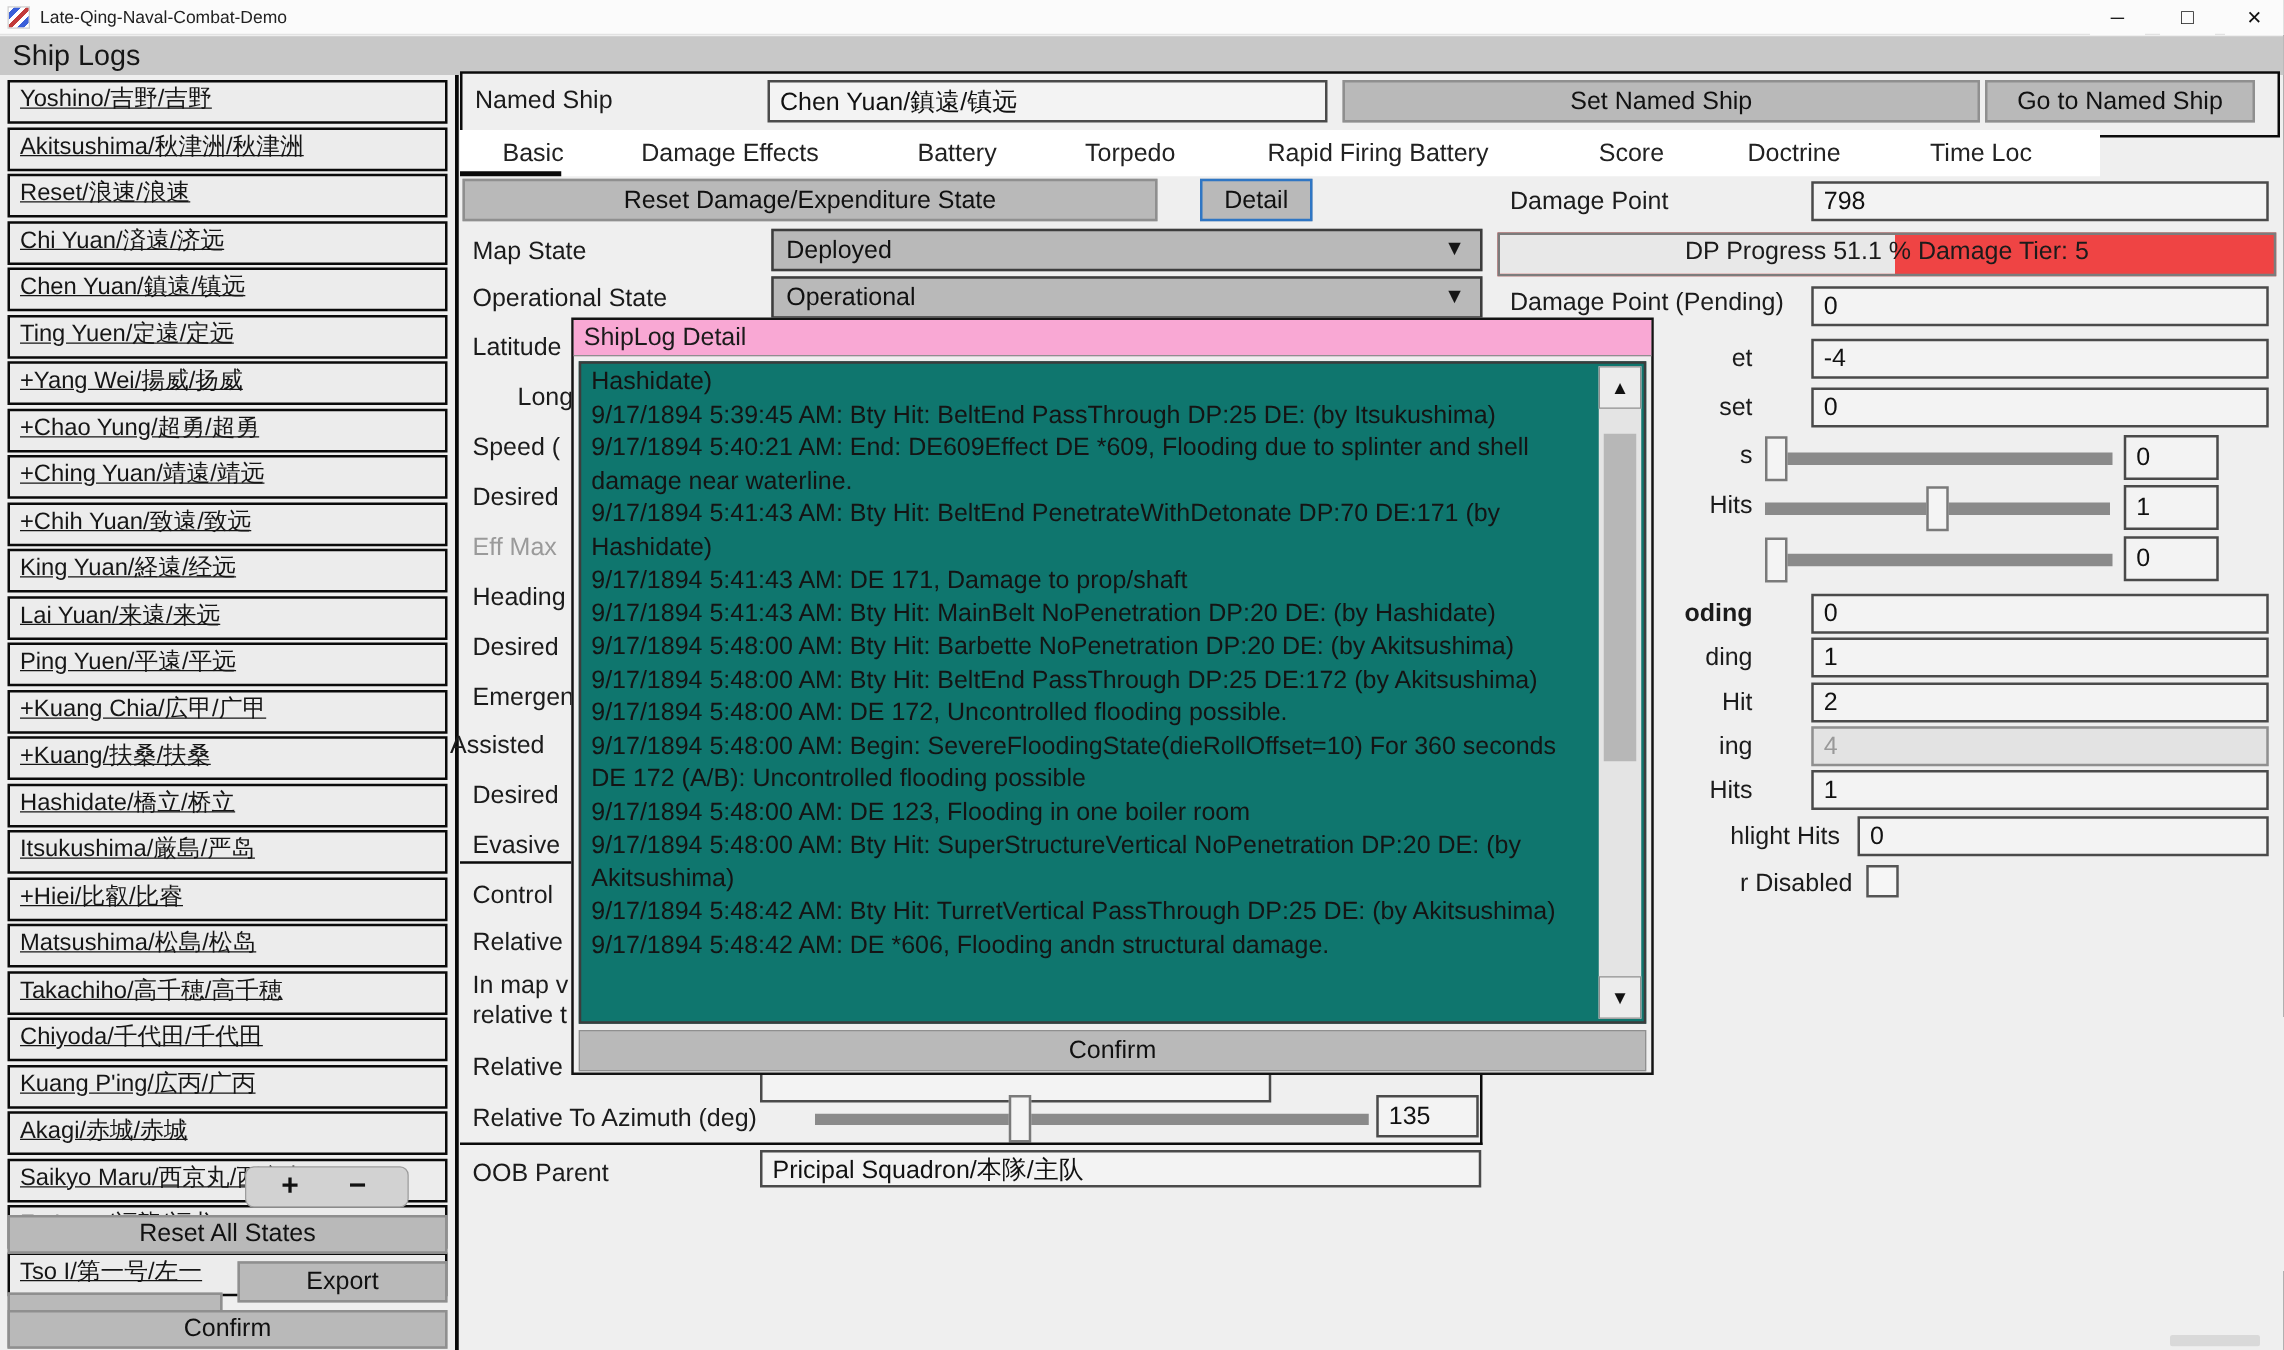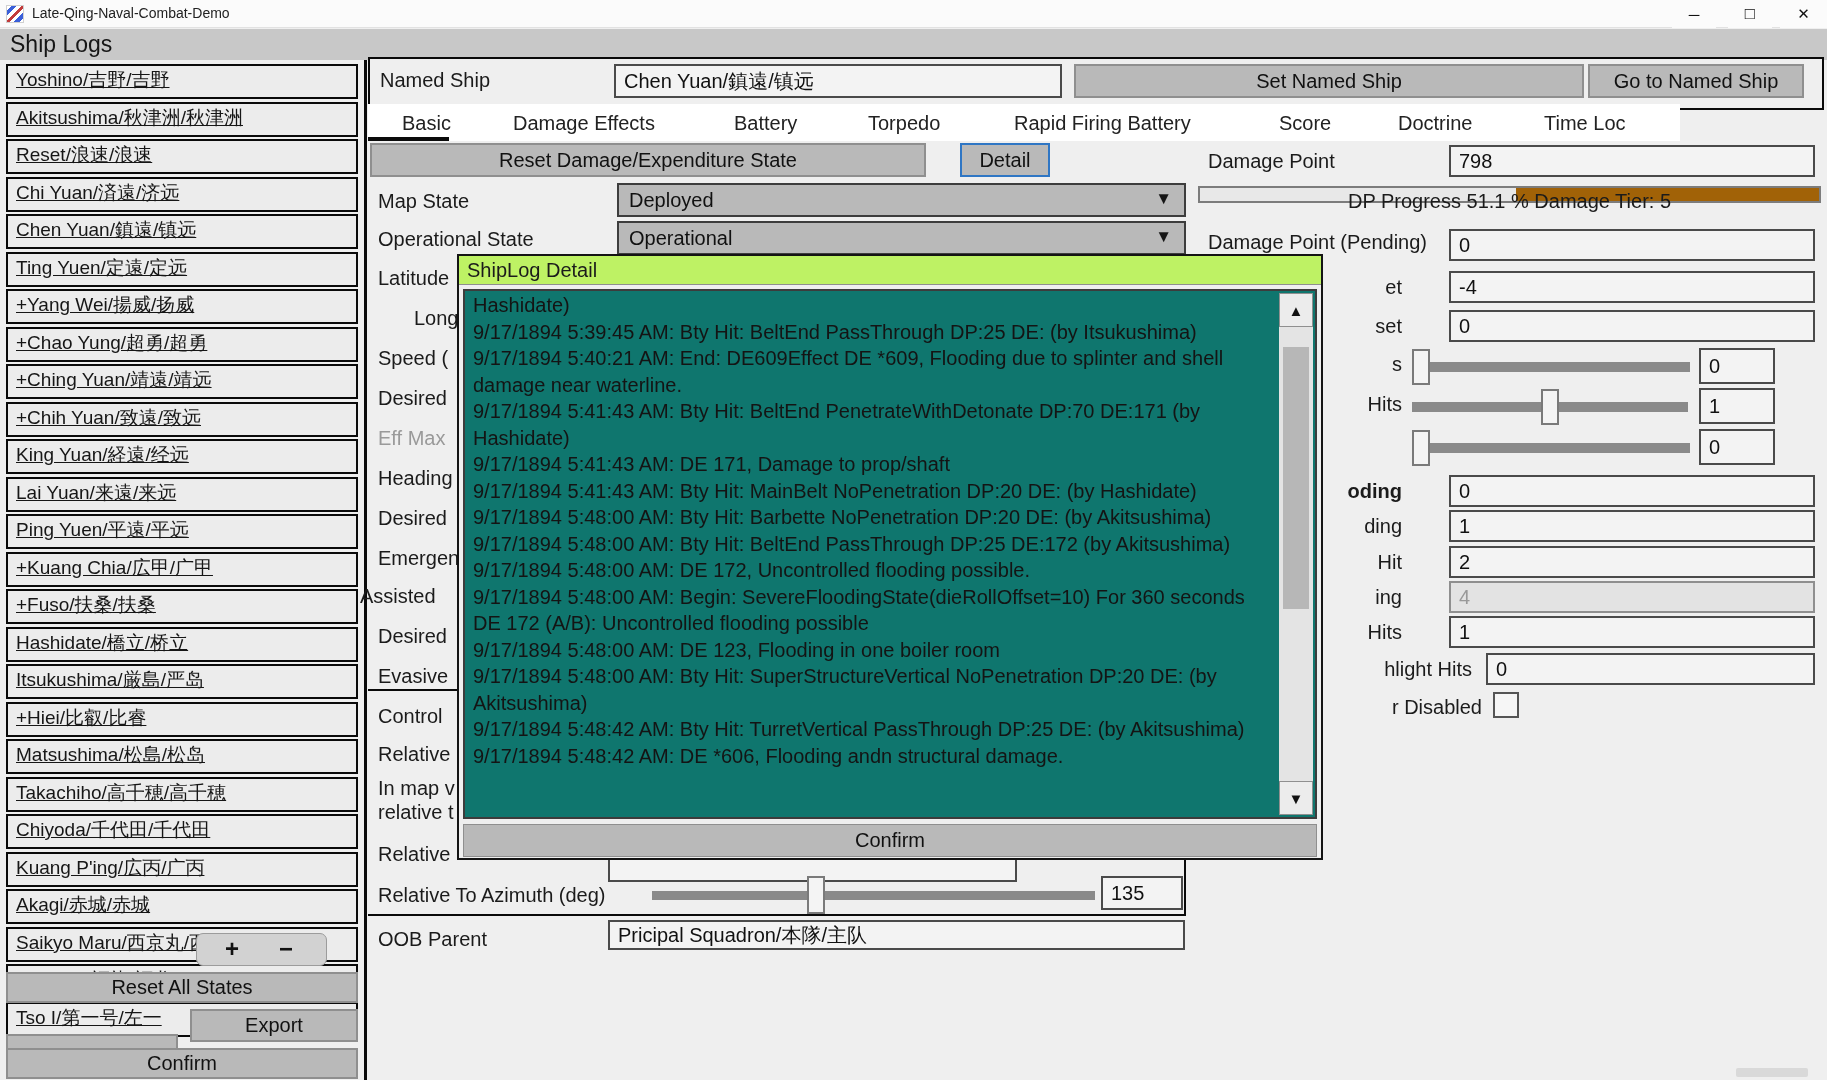--- a/index.html
+++ b/index.html
@@ -52,21 +52,21 @@
     <div class="ship">Chen Yuan/鎮遠/镇远</div>
     <div class="ship">Ting Yuen/定遠/定远</div>
     <div class="ship">+Yang Wei/揚威/扬威</div>
     <div class="ship">+Chao Yung/超勇/超勇</div>
     <div class="ship">+Ching Yuan/靖遠/靖远</div>
     <div class="ship">+Chih Yuan/致遠/致远</div>
     <div class="ship">King Yuan/経遠/经远</div>
     <div class="ship">Lai Yuan/来遠/来远</div>
     <div class="ship">Ping Yuen/平遠/平远</div>
     <div class="ship">+Kuang Chia/広甲/广甲</div>
-    <div class="ship">+Fuso/扶桑/扶桑</div>
+    <div class="ship">+Kuang/扶桑/扶桑</div>
     <div class="ship">Hashidate/橋立/桥立</div>
     <div class="ship">Itsukushima/厳島/严岛</div>
     <div class="ship">+Hiei/比叡/比睿</div>
     <div class="ship">Matsushima/松島/松岛</div>
     <div class="ship">Takachiho/高千穂/高千穂</div>
     <div class="ship">Chiyoda/千代田/千代田</div>
     <div class="ship">Kuang P'ing/広丙/广丙</div>
     <div class="ship">Akagi/赤城/赤城</div>
     <div class="ship">Saikyo Maru/西京丸/西京丸</div>
     <div class="ship">Fu Lung/福龍/福龙</div>
@@ -108,21 +108,21 @@
   <div class="abs btn" style="left:960px;top:143px;width:90px;height:34px;border:2px solid #2f76c4;">Detail</div>
   <div class="abs lbl" style="left:1208px;top:150px;">Damage Point</div>
   <div class="abs inp" style="left:1449px;top:145px;width:366px;height:32px;">798</div>
 
   <div class="abs lbl" style="left:378px;top:190px;">Map State</div>
   <div class="abs dd" style="left:617px;top:183px;width:569px;height:34px;">
     <span>Deployed</span>
     <span class="arrow">▼</span>
   </div>
 
-  <div class="abs" style="left:1198px;top:186px;width:623px;height:17px;border:2px solid #7c7c7c;background:#a16207;">
+  <div class="abs" style="left:1198px;top:186px;width:623px;height:35px;border:2px solid #7c7c7c;background:#ef4444;">
     <div class="abs" style="left:0;top:0;width:51.1%;height:100%;background:#e8e8e8;"></div>
     <div class="abs lbl" style="left:0;top:2px;width:100%;text-align:center;">DP Progress 51.1 % Damage Tier: 5</div>
   </div>
 
   <div class="abs lbl" style="left:378px;top:228px;">Operational State</div>
   <div class="abs dd" style="left:617px;top:221px;width:569px;height:34px;">
     <span>Operational</span>
     <span class="arrow">▼</span>
   </div>
   <div class="abs lbl" style="left:1208px;top:231px;">Damage Point (Pending)</div>
@@ -196,21 +196,21 @@
 
   <div class="abs" style="left:368px;top:914px;width:818px;height:2px;background:#0a0a0a;"></div>
   <div class="abs" style="left:1184px;top:860px;width:2px;height:56px;background:#0a0a0a;"></div>
 
   <div class="abs lbl" style="left:378px;top:928px;">OOB Parent</div>
   <div class="abs inp" style="left:608px;top:920px;width:577px;height:30px;">Pricipal Squadron/本隊/主队</div>
 
   <div class="abs" style="left:1736px;top:1068px;width:72px;height:9px;background:#d9d9d9;border-radius:2px;"></div>
 
   <div class="abs" style="left:457px;top:254px;width:866px;height:606px;background:#efefef;border:2px solid #141414;z-index:10;">
-    <div class="abs" style="left:0;top:0;width:862px;height:29px;background:#bef264;border-bottom:1px solid #8f8f8f;">
+    <div class="abs" style="left:0;top:0;width:862px;height:29px;background:#f9a8d4;border-bottom:1px solid #8f8f8f;">
       <div class="abs" style="left:8px;top:3px;font-size:20px;color:#1b1b1b;">ShipLog Detail</div>
     </div>
     <div class="abs" style="left:4px;top:33px;width:854px;height:530px;background:#0f766e;border:2px solid #3c3c3c;overflow:hidden;">
       <div class="abs" style="left:8px;top:1px;width:800px;">
         <div class="logline">Hashidate)</div>
         <div class="logline">9/17/1894 5:39:45 AM: Bty Hit: BeltEnd PassThrough DP:25 DE: (by Itsukushima)</div>
         <div class="logline">9/17/1894 5:40:21 AM: End: DE609Effect DE *609, Flooding due to splinter and shell damage near waterline.</div>
         <div class="logline">9/17/1894 5:41:43 AM: Bty Hit: BeltEnd PenetrateWithDetonate DP:70 DE:171 (by Hashidate)</div>
         <div class="logline">9/17/1894 5:41:43 AM: DE 171, Damage to prop/shaft</div>
         <div class="logline">9/17/1894 5:41:43 AM: Bty Hit: MainBelt NoPenetration DP:20 DE: (by Hashidate)</div>

